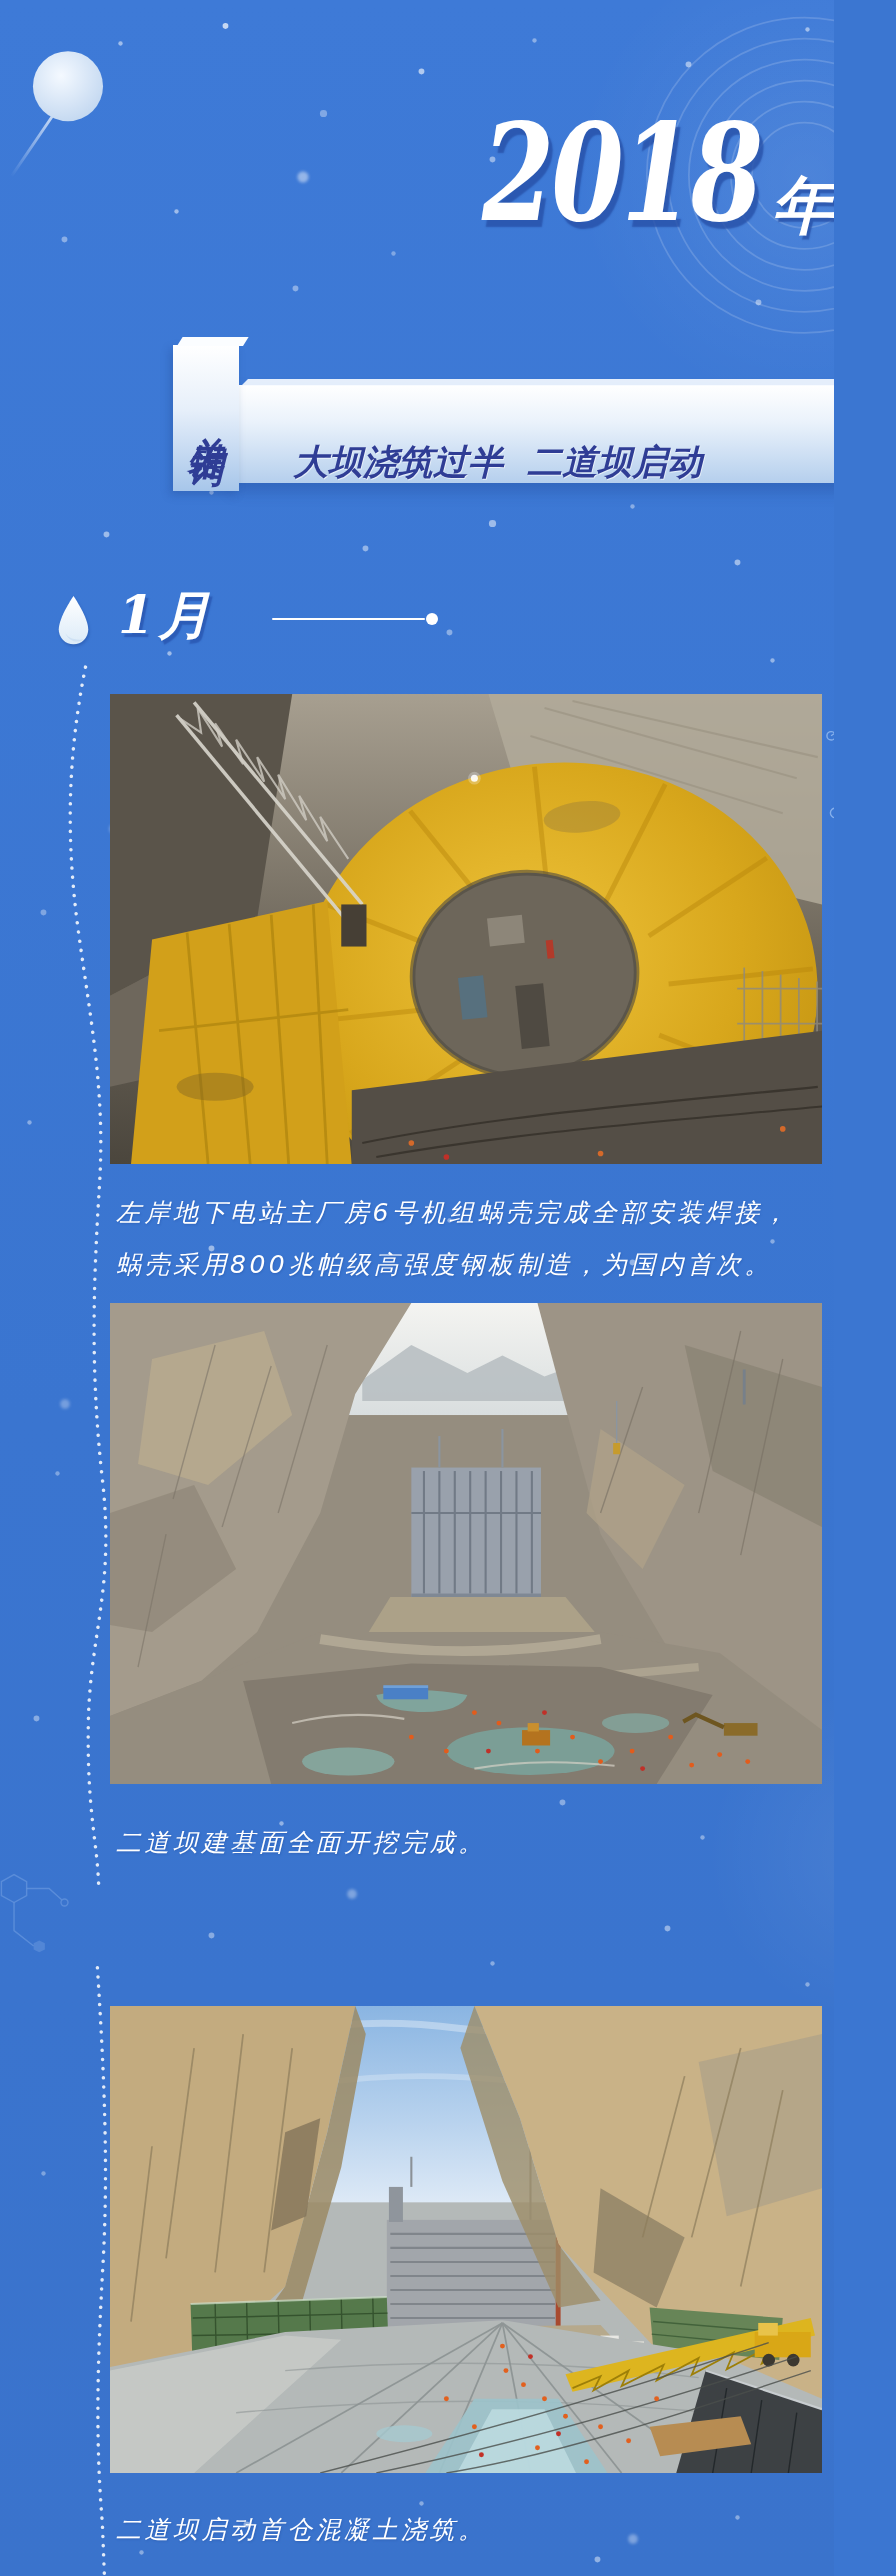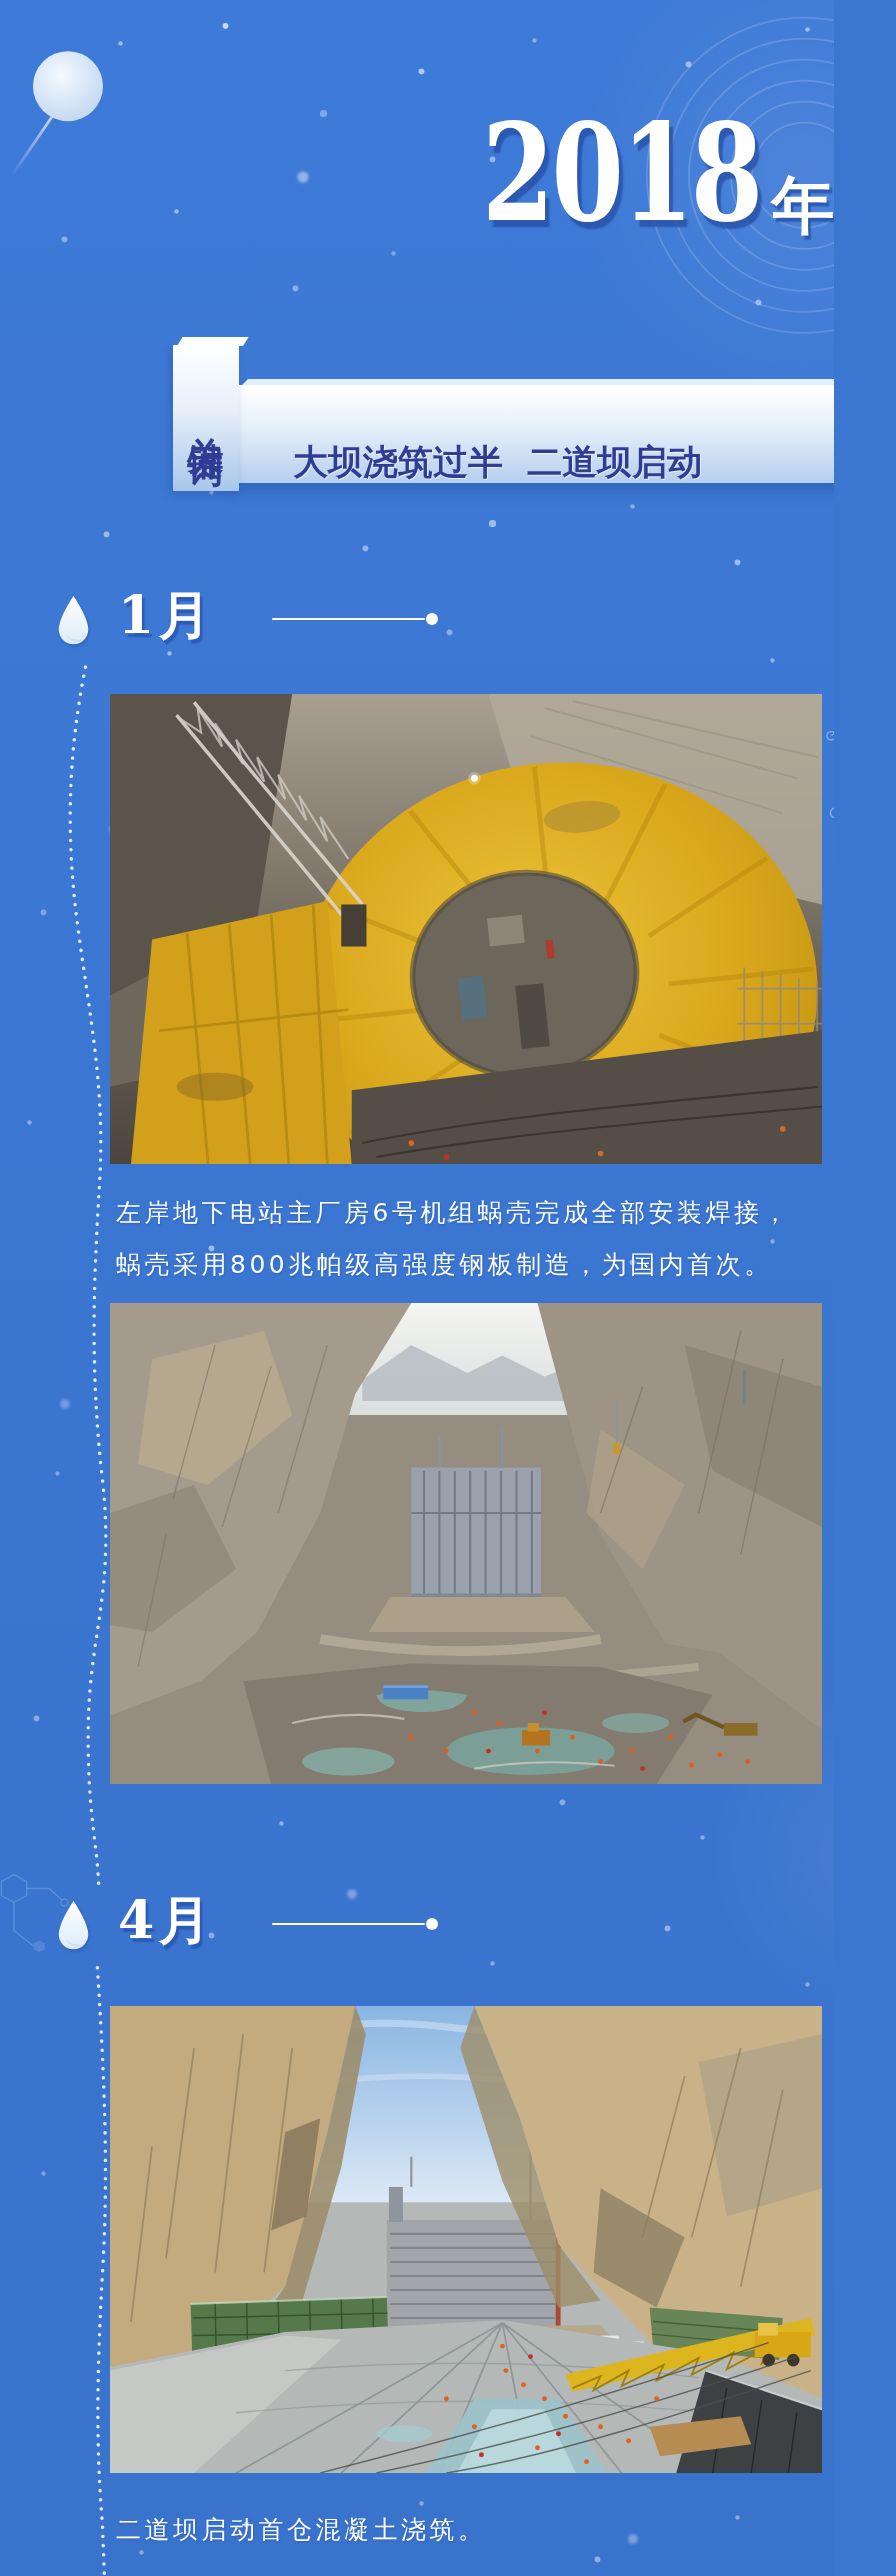--- a/index.html
+++ b/index.html
@@ -5,20 +5,21 @@
   html,body{margin:0;padding:0;background:#3b76d1;}
   .poster{
     position:relative;
     width:834px;height:2576px;
     overflow:hidden;
     background:
       radial-gradient(circle at 806px 175px, rgba(255,255,255,.08), transparent 231px),
       radial-gradient(circle at 875px 1854px, rgba(255,255,255,.07), transparent 168px),
       linear-gradient(180deg,#3e7ad7 0%, #3a75d0 55%, #3a73cc 100%);
     font-family:"DejaVu Sans","Liberation Sans",sans-serif;
+    font-style:italic;
   }
   .decor{position:absolute;left:0;top:0;z-index:1;pointer-events:none;}
   .snow{position:absolute;left:0;top:0;width:2.8px;height:2.8px;border-radius:50%;z-index:1;
     box-shadow:
       119px 42px 0 0.7px rgba(255,255,255,.5), 224px 24.5px 0 1.4px rgba(255,255,255,.7),
       420px 70px 0 1.4px rgba(255,255,255,.6), 533px 39px 0 0.7px rgba(255,255,255,.4),
       687px 63px 0 1.4px rgba(255,255,255,.5), 806px 28px 0 0.7px rgba(255,255,255,.5),
       322px 112px 0 2.1px rgba(255,255,255,.35), 491px 158px 0 1.4px rgba(255,255,255,.45),
       603px 126px 0 0.7px rgba(255,255,255,.4), 862px 105px 0 1.4px rgba(255,255,255,.5),
       63px 238px 0 1.4px rgba(255,255,255,.4), 175px 210px 0 0.7px rgba(255,255,255,.5),
@@ -369,36 +370,22 @@
           <circle cx="910" cy="655" r="3.5"></circle>
       </g>
       <g fill="#c03028">
         <circle cx="540" cy="640" r="3.5"></circle>
           <circle cx="760" cy="665" r="3.5"></circle>
           <circle cx="620" cy="585" r="3.5"></circle>
       </g>
     </svg>
   </figure>
 
-
-  <div class="month-header" style="top:1898px;height:70px;">
-    <svg class="droplet" style="top:0;" viewBox="0 0 100 132">
-      <defs>
-          <linearGradient id="drop2" x2="0" y2="1">
-        <stop offset="0%" stop-color="#ffffff"></stop>
-            <stop offset="100%" stop-color="#dcebf8"></stop>
-          </linearGradient>
-        </defs>
-      <path d="M50 6 C50 6 14 58 14 88 a36 36 0 0 0 72 0 C86 58 50 6 50 6 Z" fill="url(#drop2)"></path>
-      <path d="M30 96 a30 30 0 0 0 46 16 C50 116 34 106 30 96 Z" fill="#c9ddf2" opacity=".8"></path>
-    </svg>
-    <span class="month-label" style="top:-7px;">4月</span>
-    <span class="month-line" style="top:25px;"></span>
-    <span class="month-dot" style="top:20.3px;"></span>
-  </div>
+  <p class="caption" id="caption2">二道坝建基面全面开挖完成。</p>
+
 
   <figure class="photo" id="photo3">
     <svg viewBox="0 0 1016 666" preserveAspectRatio="none">
       <defs>
         <linearGradient id="p3sky" x2="0" y2="1">
           <stop offset="0%" stop-color="#8ab5e2"></stop>
             <stop offset="60%" stop-color="#b9d3ee"></stop>
             <stop offset="100%" stop-color="#dde9f6"></stop>
         </linearGradient>
       </defs>

